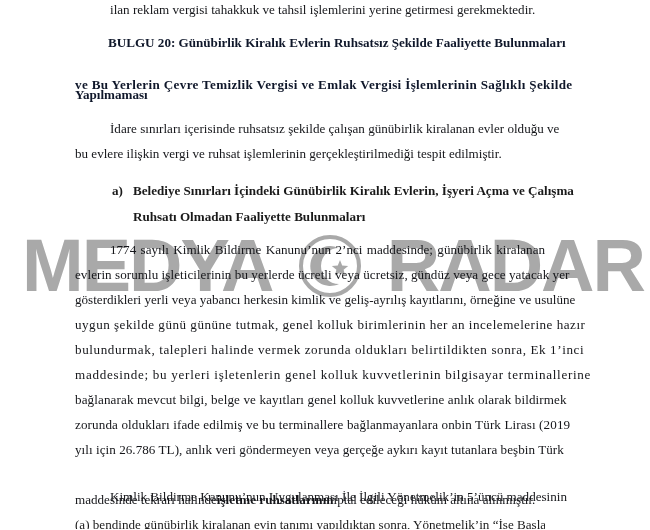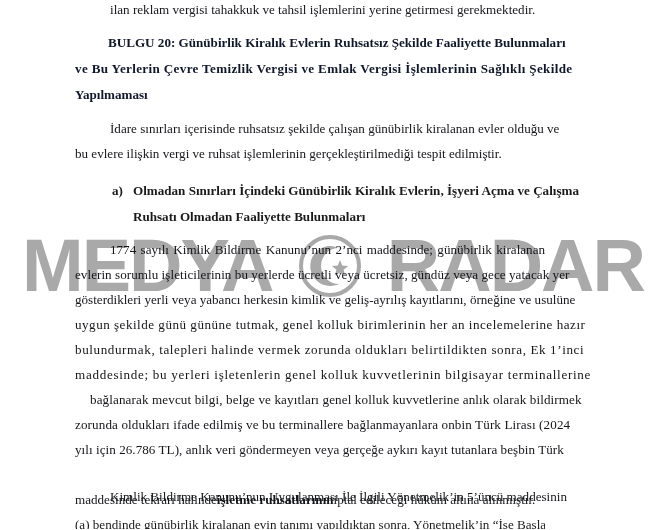--- a/index.html
+++ b/index.html
@@ -155,21 +155,21 @@
         <span>ilan reklam vergisi tahakkuk ve tahsil işlemlerini yerine getirmesi gerekmektedir.</span>
       </div>
     </div>
 
     <div id="bulgu-head">
       <div class="tx body-line hd" style="top:36px;">
         <div class="just" style="padding-left:33px; width:437px;">
           <span>BULGU 20: Günübirlik Kiralık Evlerin Ruhsatsız Şekilde Faaliyette Bulunmaları</span>
         </div>
       </div>
-      <div class="tx body-line hd" style="top:62px;text-align:center;">
+      <div class="tx body-line hd" style="top:78px;text-align:center;">
         <div class="just" style="width:470px; letter-spacing:0.35px;">
           <span>ve Bu Yerlerin Çevre Temizlik Vergisi ve Emlak Vergisi İşlemlerinin Sağlıklı Şekilde</span>
         </div>
       </div>
       <div class="tx body-line hd" style="top:88px;">
         <div class="just nojust">
           <span>Yapılmaması</span>
         </div>
       </div>
     </div>
@@ -180,21 +180,21 @@
       </div>
     </div>
     <div class="tx body-line" style="top:147px;">
       <div class="just nojust">
         <span>bu evlere ilişkin vergi ve ruhsat işlemlerinin gerçekleştirilmediği tespit edilmiştir.</span>
       </div>
     </div>
 
     <div>
       <span class="listitem-marker" style="top:183px;">a)</span>
-      <span class="listitem-text" style="top:183px;">Olmadan Sınırları İçindeki Günübirlik Kiralık Evlerin, İşyeri Açma ve Çalışma</span>
+      <span class="listitem-text" style="top:183px;">Belediye Sınırları İçindeki Günübirlik Kiralık Evlerin, İşyeri Açma ve Çalışma</span>
       <span class="listitem-text" style="top:209px;">Ruhsatı Olmadan Faaliyette Bulunmaları</span>
     </div>
 
     <div class="tx body-line" style="top:243px;">
       <div class="just" style="padding-left:35px; width:435px;">
         <span style="word-spacing: 1.1px;">1774 sayılı Kimlik Bildirme Kanunu’nun 2’nci maddesinde; günübirlik kiralanan</span>
       </div>
     </div>
     <div class="tx body-line" style="top:268px;">
       <div class="just" style="width:470px; letter-spacing:0.05px;">
@@ -215,27 +215,27 @@
       <div class="just" style="width:470px; letter-spacing:0.6px;">
         <span>bulundurmak, talepleri halinde vermek zorunda oldukları belirtildikten sonra, Ek 1’inci</span>
       </div>
     </div>
     <div class="tx body-line" style="top:368px;">
       <div class="just" style="width:470px; letter-spacing:0.7px;">
         <span>maddesinde; bu yerleri işletenlerin genel kolluk kuvvetlerinin bilgisayar terminallerine</span>
       </div>
     </div>
     <div class="tx body-line" style="top:393px;">
-      <div class="just" style="width:470px; letter-spacing:0.12px;margin-left:15px;">
+      <div class="just" style="width:470px; letter-spacing:0.12px;">
         <span>bağlanarak mevcut bilgi, belge ve kayıtları genel kolluk kuvvetlerine anlık olarak bildirmek</span>
       </div>
     </div>
     <div class="tx body-line" style="top:418px;">
       <div class="just" style="width:470px; letter-spacing:0.12px;">
-        <span>zorunda oldukları ifade edilmiş ve bu terminallere bağlanmayanlara onbin Türk Lirası (2024</span>
+        <span>zorunda oldukları ifade edilmiş ve bu terminallere bağlanmayanlara onbin Türk Lirası (2019</span>
       </div>
     </div>
     <div class="tx body-line" style="top:443px;">
       <div class="just" style="width:470px; letter-spacing:0.05px;">
         <span>yılı için 26.786 TL), anlık veri göndermeyen veya gerçeğe aykırı kayıt tutanlara beşbin Türk</span>
       </div>
     </div>
     <div class="tx body-line" style="top:493px;">
       <div class="just nojust">
         <span>maddesinde tekrarı halinde </span>

